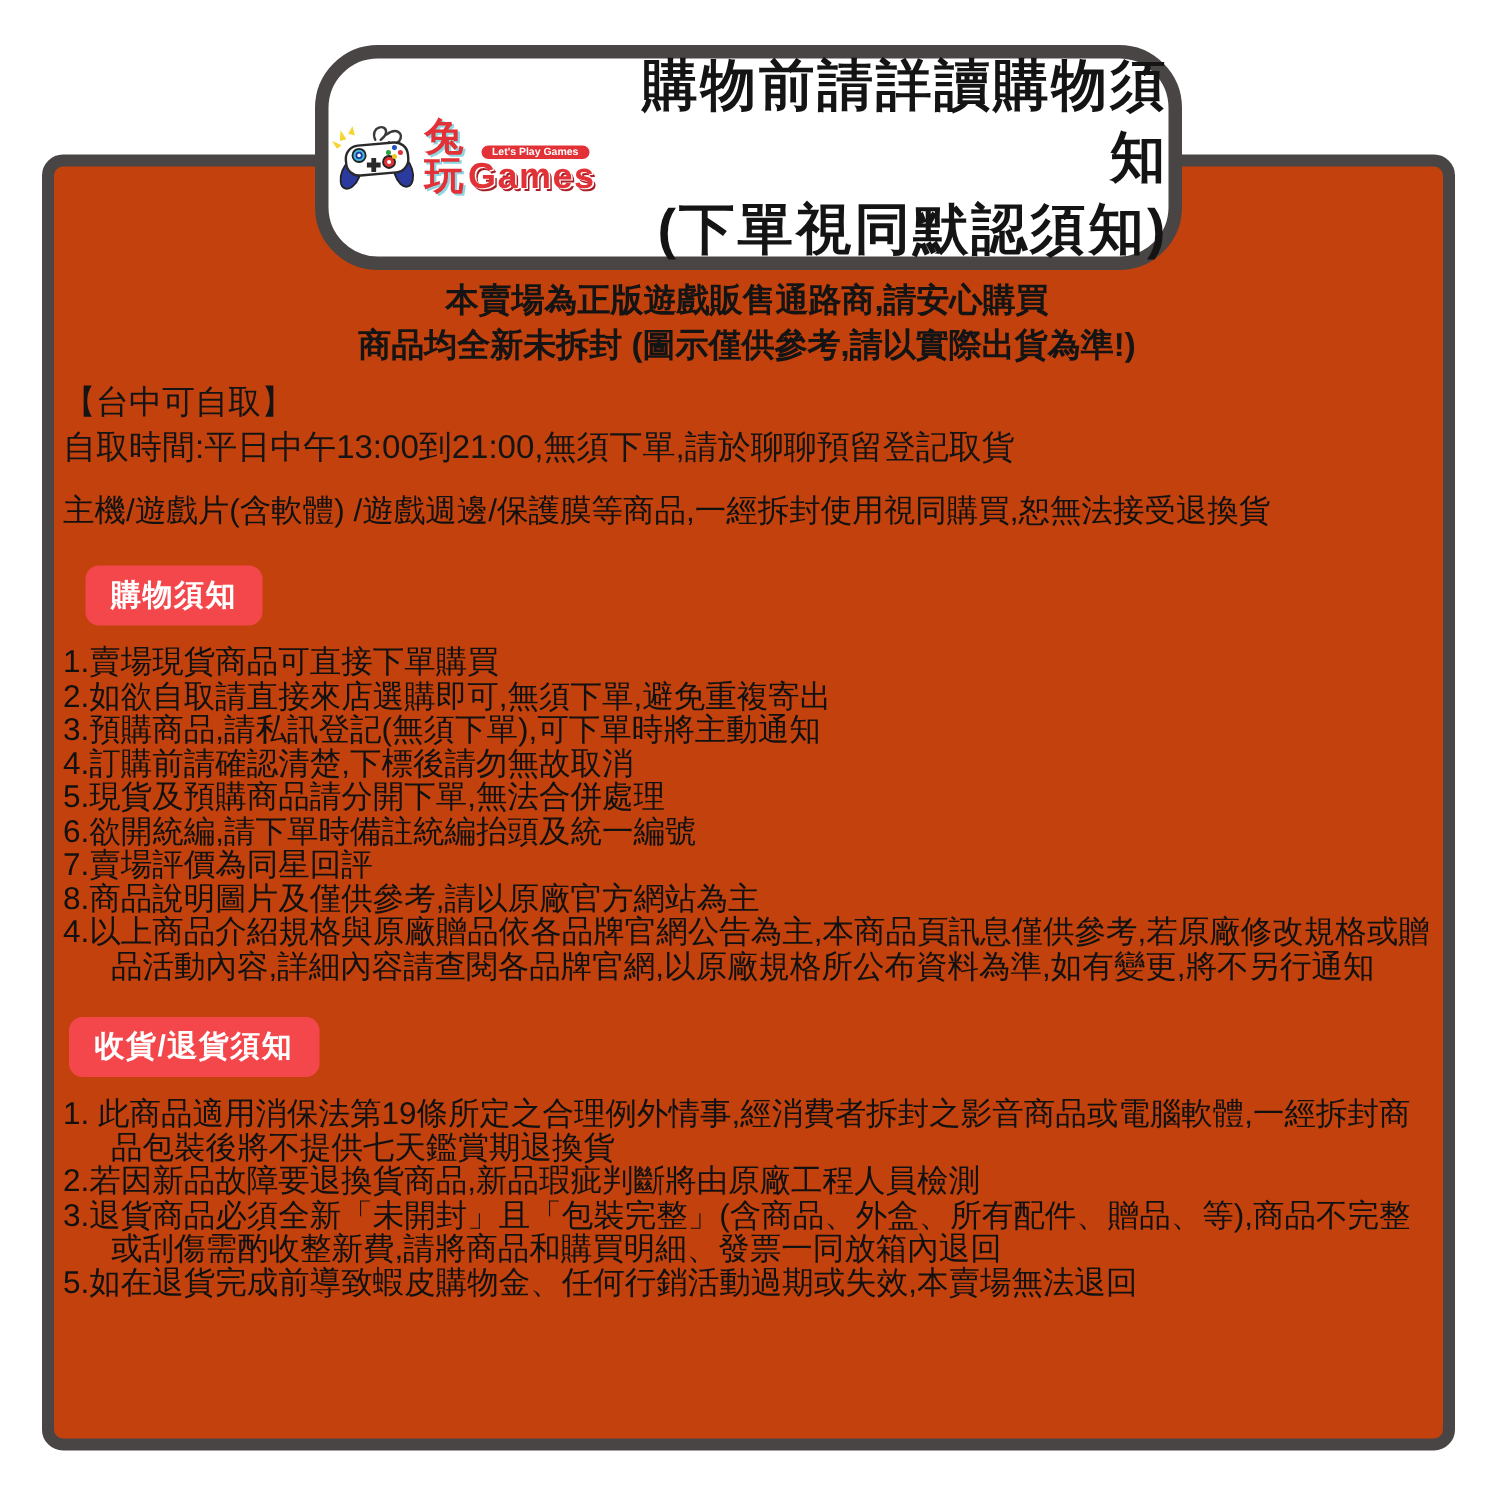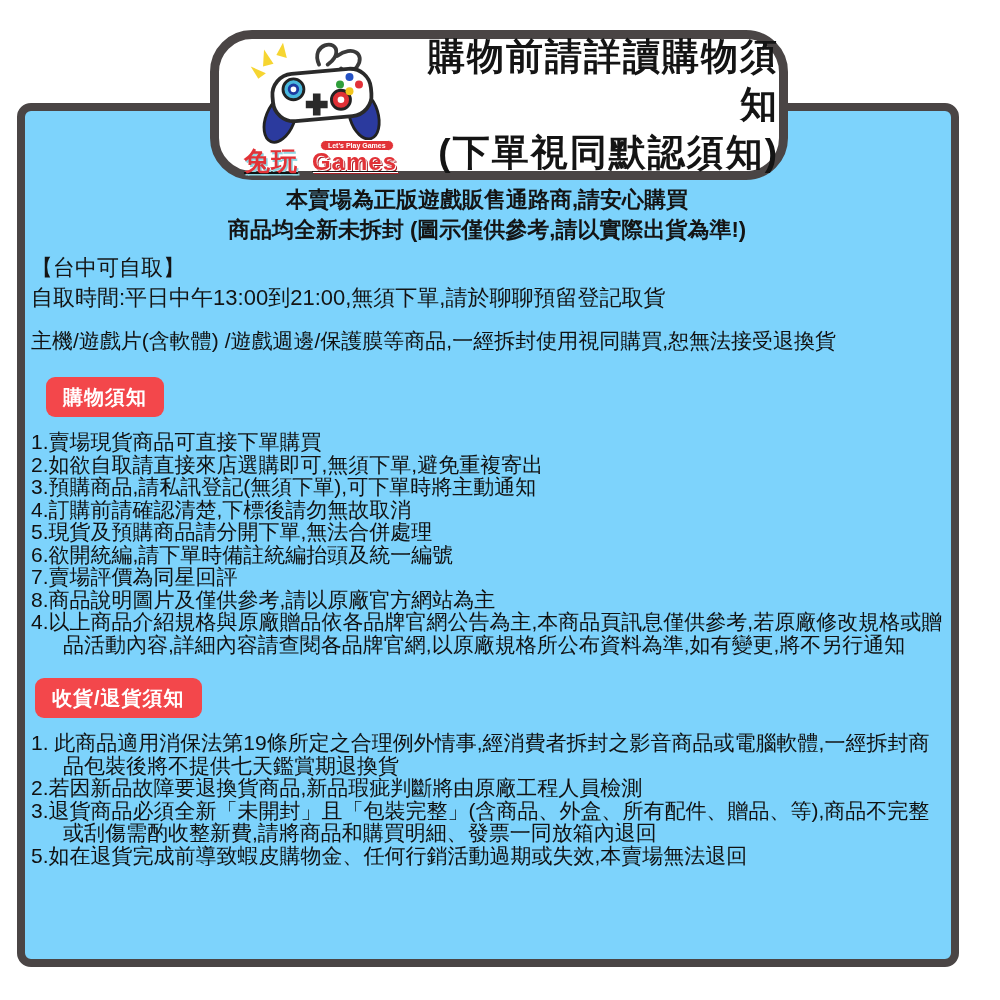--- a/index.html
+++ b/index.html
@@ -3,35 +3,35 @@
 <meta charset="utf-8">
 <style>
   html,body{margin:0;padding:0;background:#fff;}
   .page{
     position:relative;width:1000px;height:1000px;background:#ffffff;
     font-family:"Liberation Sans","DejaVu Sans",sans-serif;color:#111;
     overflow:hidden;
   }
   
   .main-panel{
-    position:absolute;left:17px;top:103px;width:942px;height:864px;
-    border:8px solid #4a4545;border-radius:14px;box-sizing:border-box;background:#7dd3fc;
+    position:absolute;left:28px;top:103px;width:942px;height:864px;
+    border:8px solid #4a4545;border-radius:14px;box-sizing:border-box;background:#c2410c;
   }
   .content{padding:74px 8px 0 6px;}
 
   
   .header-box{
     position:absolute;left:210px;top:30px;width:578px;height:150px;
     background:#fff;border:9px solid #4a4545;border-radius:42px;box-sizing:border-box;
     display:flex;align-items:center;z-index:2;
   }
-  .logo-col{width:178px;display:flex;flex-direction:column;align-items:flex-end;margin-top:2px;text-decoration:underline;}
+  .logo-col{width:178px;display:flex;flex-direction:row;align-items:center;margin-top:2px;}
   .brand-row{display:flex;align-items:flex-end;line-height:1;margin-top:-4px;}
   .brand-cjk{font-size:26px;font-weight:bold;color:#e23237;text-shadow:1.5px 1.5px 0 #8ed6e2;letter-spacing:1px;}
-  .brand-games-wrap{position:relative;display:inline-block;margin-left:14px;}
+  .brand-games-wrap{position:relative;display:inline-block;margin-left:2px;}
   .brand-games{font-size:24px;font-weight:bold;color:#e23237;text-shadow:1px 1px 0 #fff,2px 2px 0 #a91f27;letter-spacing:1px;}
   .brand-banner{
     position:absolute;top:-10px;left:8px;background:#e23237;color:#fff;font-size:7px;
     padding:1px 7px;border-radius:7px;border:1px solid #fff;white-space:nowrap;font-weight:bold;
   }
   .title-col{flex:1;text-align:right;padding-right:0;}
   .title-line{font-size:37px;font-weight:bold;line-height:48px;letter-spacing:2px;color:#141414;}
 
   
   .intro{text-align:center;font-weight:bold;font-size:22px;line-height:30px;color:#141414;}

